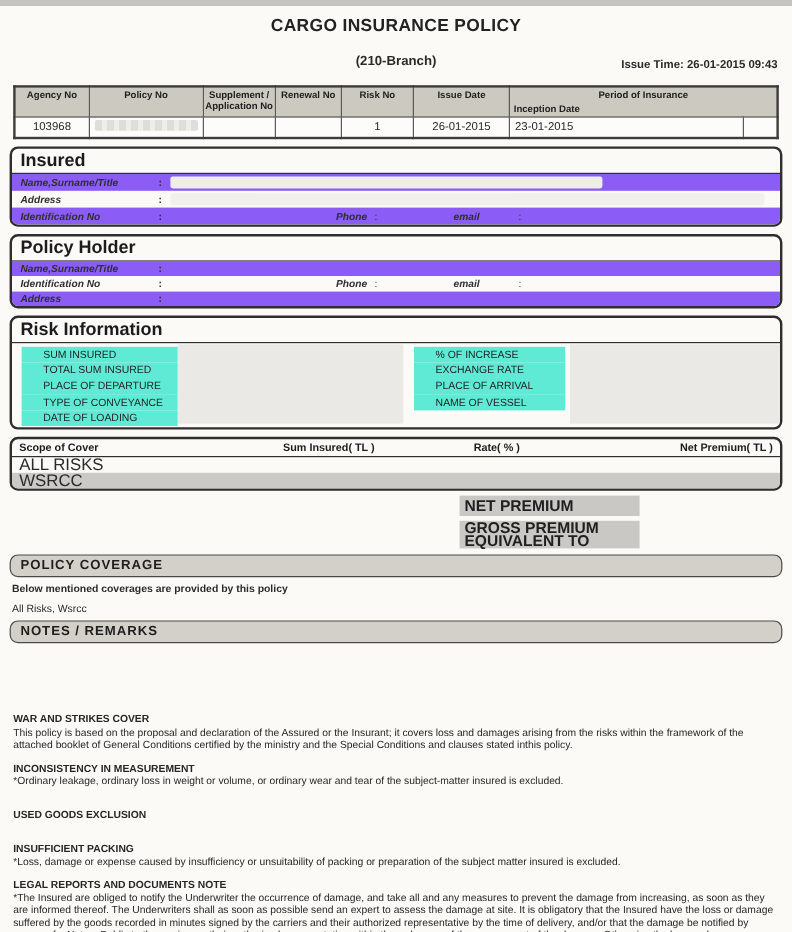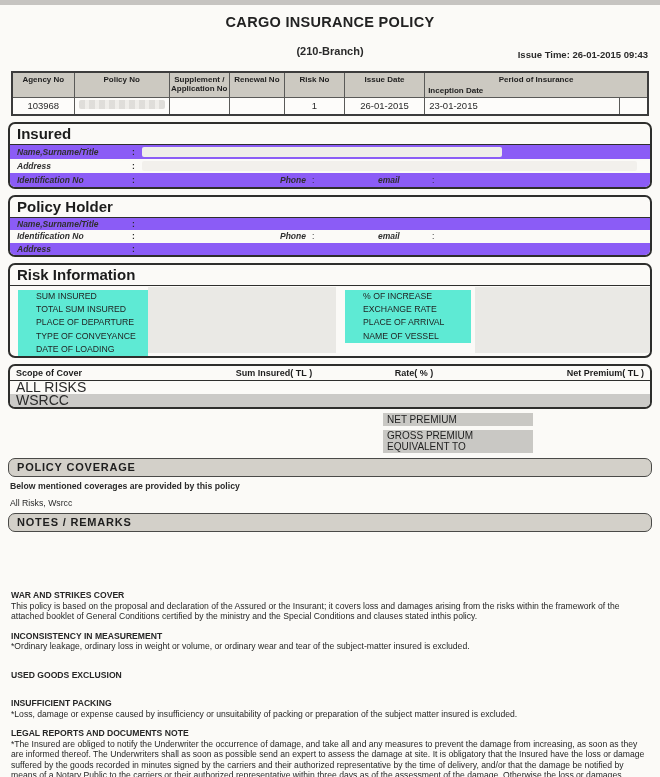--- a/index.html
+++ b/index.html
@@ -83,21 +83,21 @@
     border-bottom:1.5px solid #2e2e2c; color:#1c1c1c;
   }
   .sh-scope { flex:1 1 auto; }
   .sh-sum { width:150px; text-align:center; }
   .sh-rate { width:130px; text-align:center; }
   .sh-net { width:165px; text-align:right; }
   .scope-row { height:13px; line-height:13px; font-size:14px; padding-left:6px; }
   .scope-row.gray { background:#cbcac7; }
 
   
-  .premium-area { margin:4px 0 0 355px; width:290px; font-size:10px; font-weight:normal;padding-left:28px; }
+  .premium-area { margin:4px 0 0 355px; width:290px; font-size:13px; font-weight:bold;padding-left:28px; }
   .prem-box { background:#c9c8c4; width:150px; padding:1px 0 1px 4px; color:#1f1f1f; }
   .prem-box + .prem-box { margin-top:4px; }
   .prem-box div { line-height:10.5px; }
 
   
   .secbar {
     margin:5px 8px 0 8px; background:#d3d0c9; border:1.5px solid #4a4a48;
     border-radius:7px; font-size:11px; font-weight:bold; letter-spacing:.8px;
     padding:2px 8px 3px 8px; color:#1e1e1e;
   }

